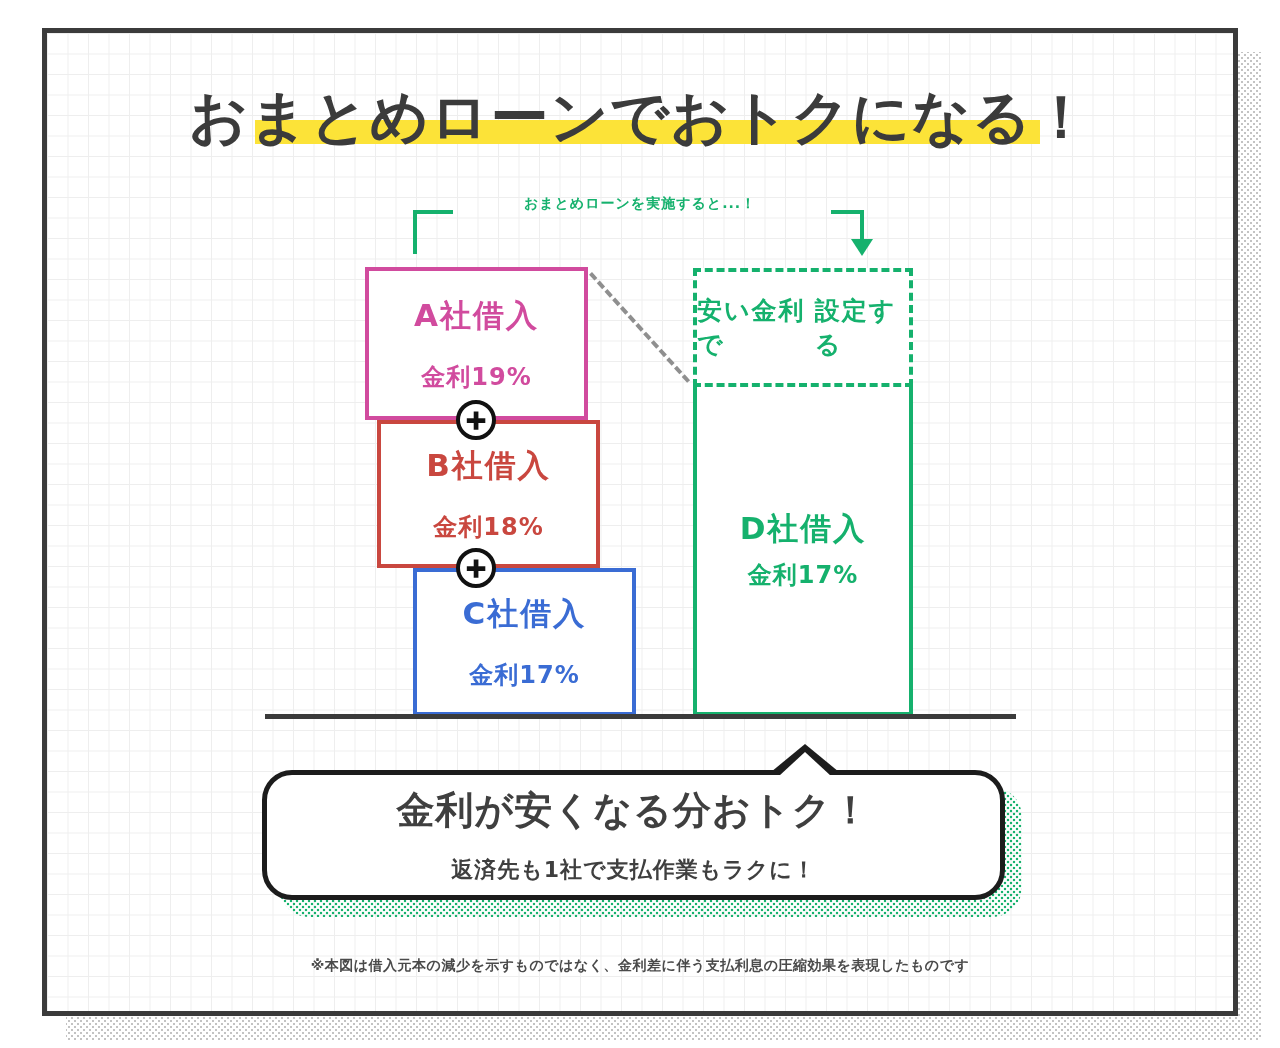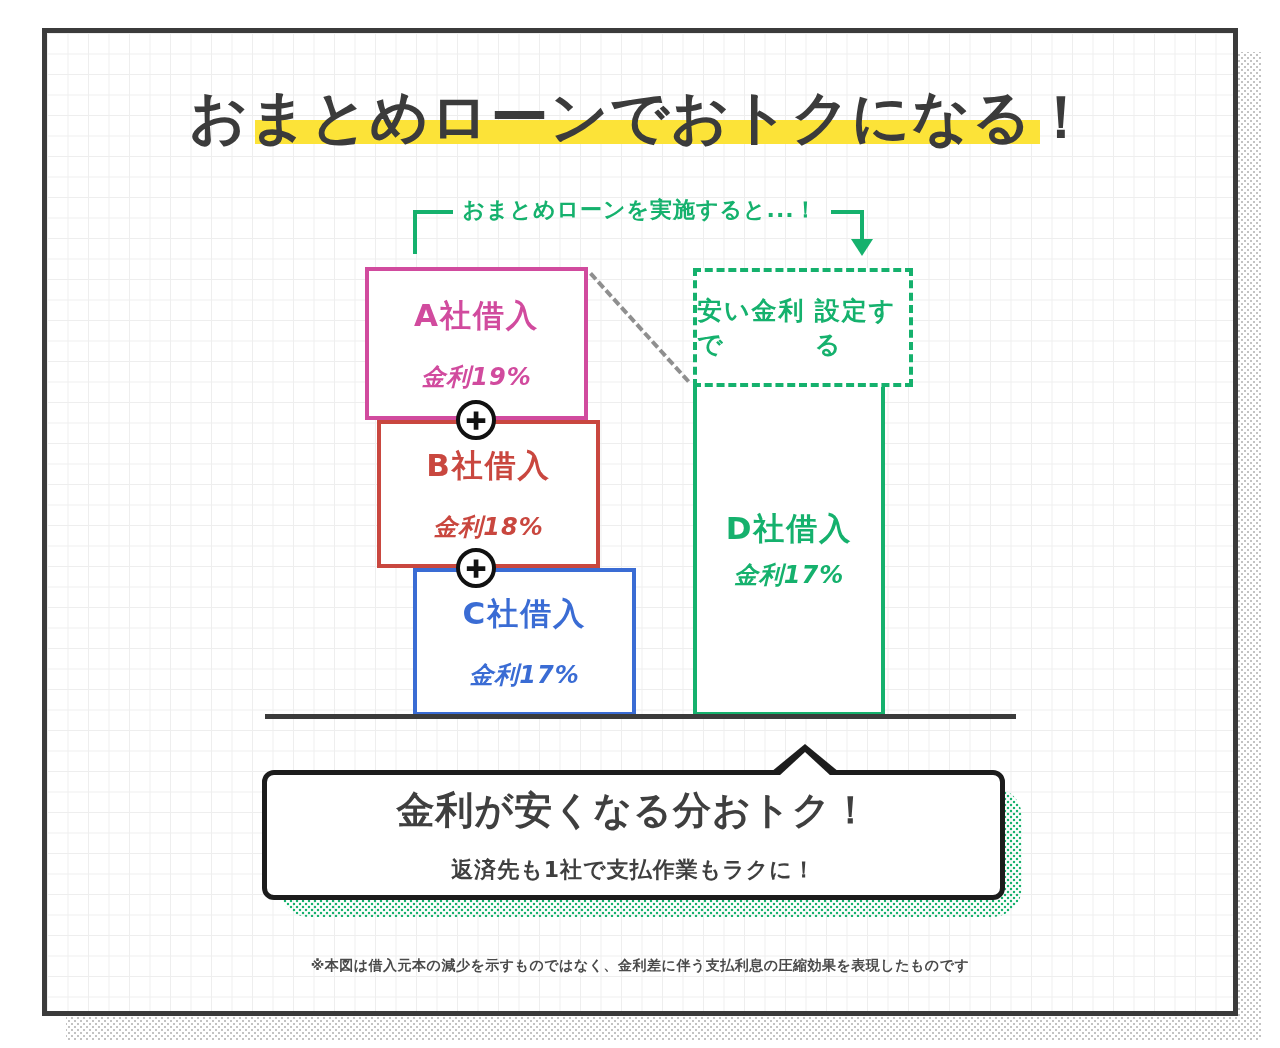--- a/index.html
+++ b/index.html
@@ -25,70 +25,70 @@
   }
   .card > * { position: absolute; }
 
   
   .title-highlight { left: 208px; top: 87px; width: 785px; height: 24px; background: #fce338; }
   .title { left: 0; top: 46px; width: 100%; text-align: center;
     font-size: 58px; font-weight: bold; color: #3b3b3b; letter-spacing: 1px; }
 
   
   .annotation-label { left: 0; top: 162px; width: 100%; text-align: center;
-    font-size: 22px; font-weight: bold; color: #15b16d; letter-spacing: 1px; }
+    font-size: 14px; font-weight: bold; color: #15b16d; letter-spacing: 1px; }
   .bk { background: #15b16d; }
   .bk-left-h  { left: 366px; top: 177px; width: 40px; height: 4px; }
   .bk-left-v  { left: 366px; top: 177px; width: 4px;  height: 44px; }
   .bk-right-h { left: 784px; top: 177px; width: 33px; height: 4px; }
   .bk-right-v { left: 813px; top: 177px; width: 4px;  height: 32px; }
   .bk-arrow   { left: 804px; top: 206px; width: 0; height: 0;
     border-left: 11px solid transparent; border-right: 11px solid transparent;
     border-top: 17px solid #15b16d; }
 
   
   .loan-box { left: 318px; width: 223px; background: #fff; display: flex;
     flex-direction: column; align-items: center; justify-content: center; gap: 24px; }
   .box-a { top: 234px; height: 153px; border: 4px solid #d14b9e; color: #d14b9e; }
   .box-b { top: 387px; height: 148px; border: 4px solid #c9473f; color: #c9473f; margin-left: 12px; }
   .box-c { top: 535px; height: 148px; border: 4px solid #3a6cd4; color: #3a6cd4; margin-left: 48px; }
   .company { font-size: 31px; font-weight: bold; letter-spacing: 2px; }
-  .rate    { font-size: 24px; font-weight: bold; letter-spacing: 1px; font-style: italic; }
+  .rate    { font-size: 24px; font-weight: bold; letter-spacing: 1px; }
 
   .plus-circle { left: 409px; width: 40px; height: 40px; border-radius: 50%;
     background: #fff; border: 4px solid #111; z-index: 8;
     display: flex; align-items: center; justify-content: center; }
   .plus-1 { top: 367px; } .plus-2 { top: 515px; }
   .plus-glyph { font-size: 27px; font-weight: bold; color: #111; line-height: 1;
     -webkit-text-stroke: 1.6px #111; margin-top: -2px; }
 
   
   .diagonal { left: 545px; top: 239px; width: 146px; height: 0;
     border-top: 4px dashed #8f8f8f; transform-origin: 0 0; transform: rotate(47.8deg); }
 
   
   .dashed-box { left: 646px; top: 235px; width: 220px; height: 119px;
     border: 4px dashed #15b16d; background: #fff; z-index: 4;
     display: flex; flex-direction: row; align-items: center; justify-content: center;
     font-size: 25px; font-weight: bold; color: #15b16d; line-height: 1.35; letter-spacing: 2px; }
-  .solid-box { left: 646px; top: 350px; width: 192px; height: 333px;
+  .solid-box { left: 646px; top: 350px; width: 220px; height: 333px;
     border: 4px solid #15b16d; background: #fff; color: #15b16d;
     display: flex; flex-direction: column; align-items: center; justify-content: center; gap: 9px; }
 
   
   .baseline { left: 218px; top: 681px; width: 751px; height: 5px; background: #3b3b3b; z-index: 6; }
 
   
   .bubble-shadow { left: 232px; top: 754px; width: 743px; height: 130px; border-radius: 30px;
     background-image:
       radial-gradient(circle, #17b26e 1.4px, transparent 1.6px),
       radial-gradient(circle, #17b26e 1.4px, transparent 1.6px);
     background-size: 6px 6px; background-position: 0 0, 3px 3px; z-index: 3; }
   .bubble { left: 215px; top: 737px; width: 743px; height: 130px; background: #fff;
-    border: 5px solid #1c1c1c; border-radius: 12px; z-index: 5;
+    border: 5px solid #1c1c1c; border-radius: 30px; z-index: 5;
     display: flex; flex-direction: column; align-items: center; justify-content: center; gap: 7px; }
   .bubble-headline { font-size: 38px; font-weight: bold; color: #3f3f3f; letter-spacing: 1px; }
   .bubble-subline  { font-size: 22px; font-weight: bold; color: #3f3f3f; letter-spacing: 1px; margin-top: 12px; }
   .pointer-outer { left: 724px; top: 711px; width: 0; height: 0; z-index: 6;
     border-left: 34px solid transparent; border-right: 34px solid transparent;
     border-bottom: 28px solid #1c1c1c; }
   .pointer-inner { left: 732px; top: 719px; width: 0; height: 0; z-index: 7;
     border-left: 26px solid transparent; border-right: 26px solid transparent;
     border-bottom: 24px solid #ffffff; }
 

